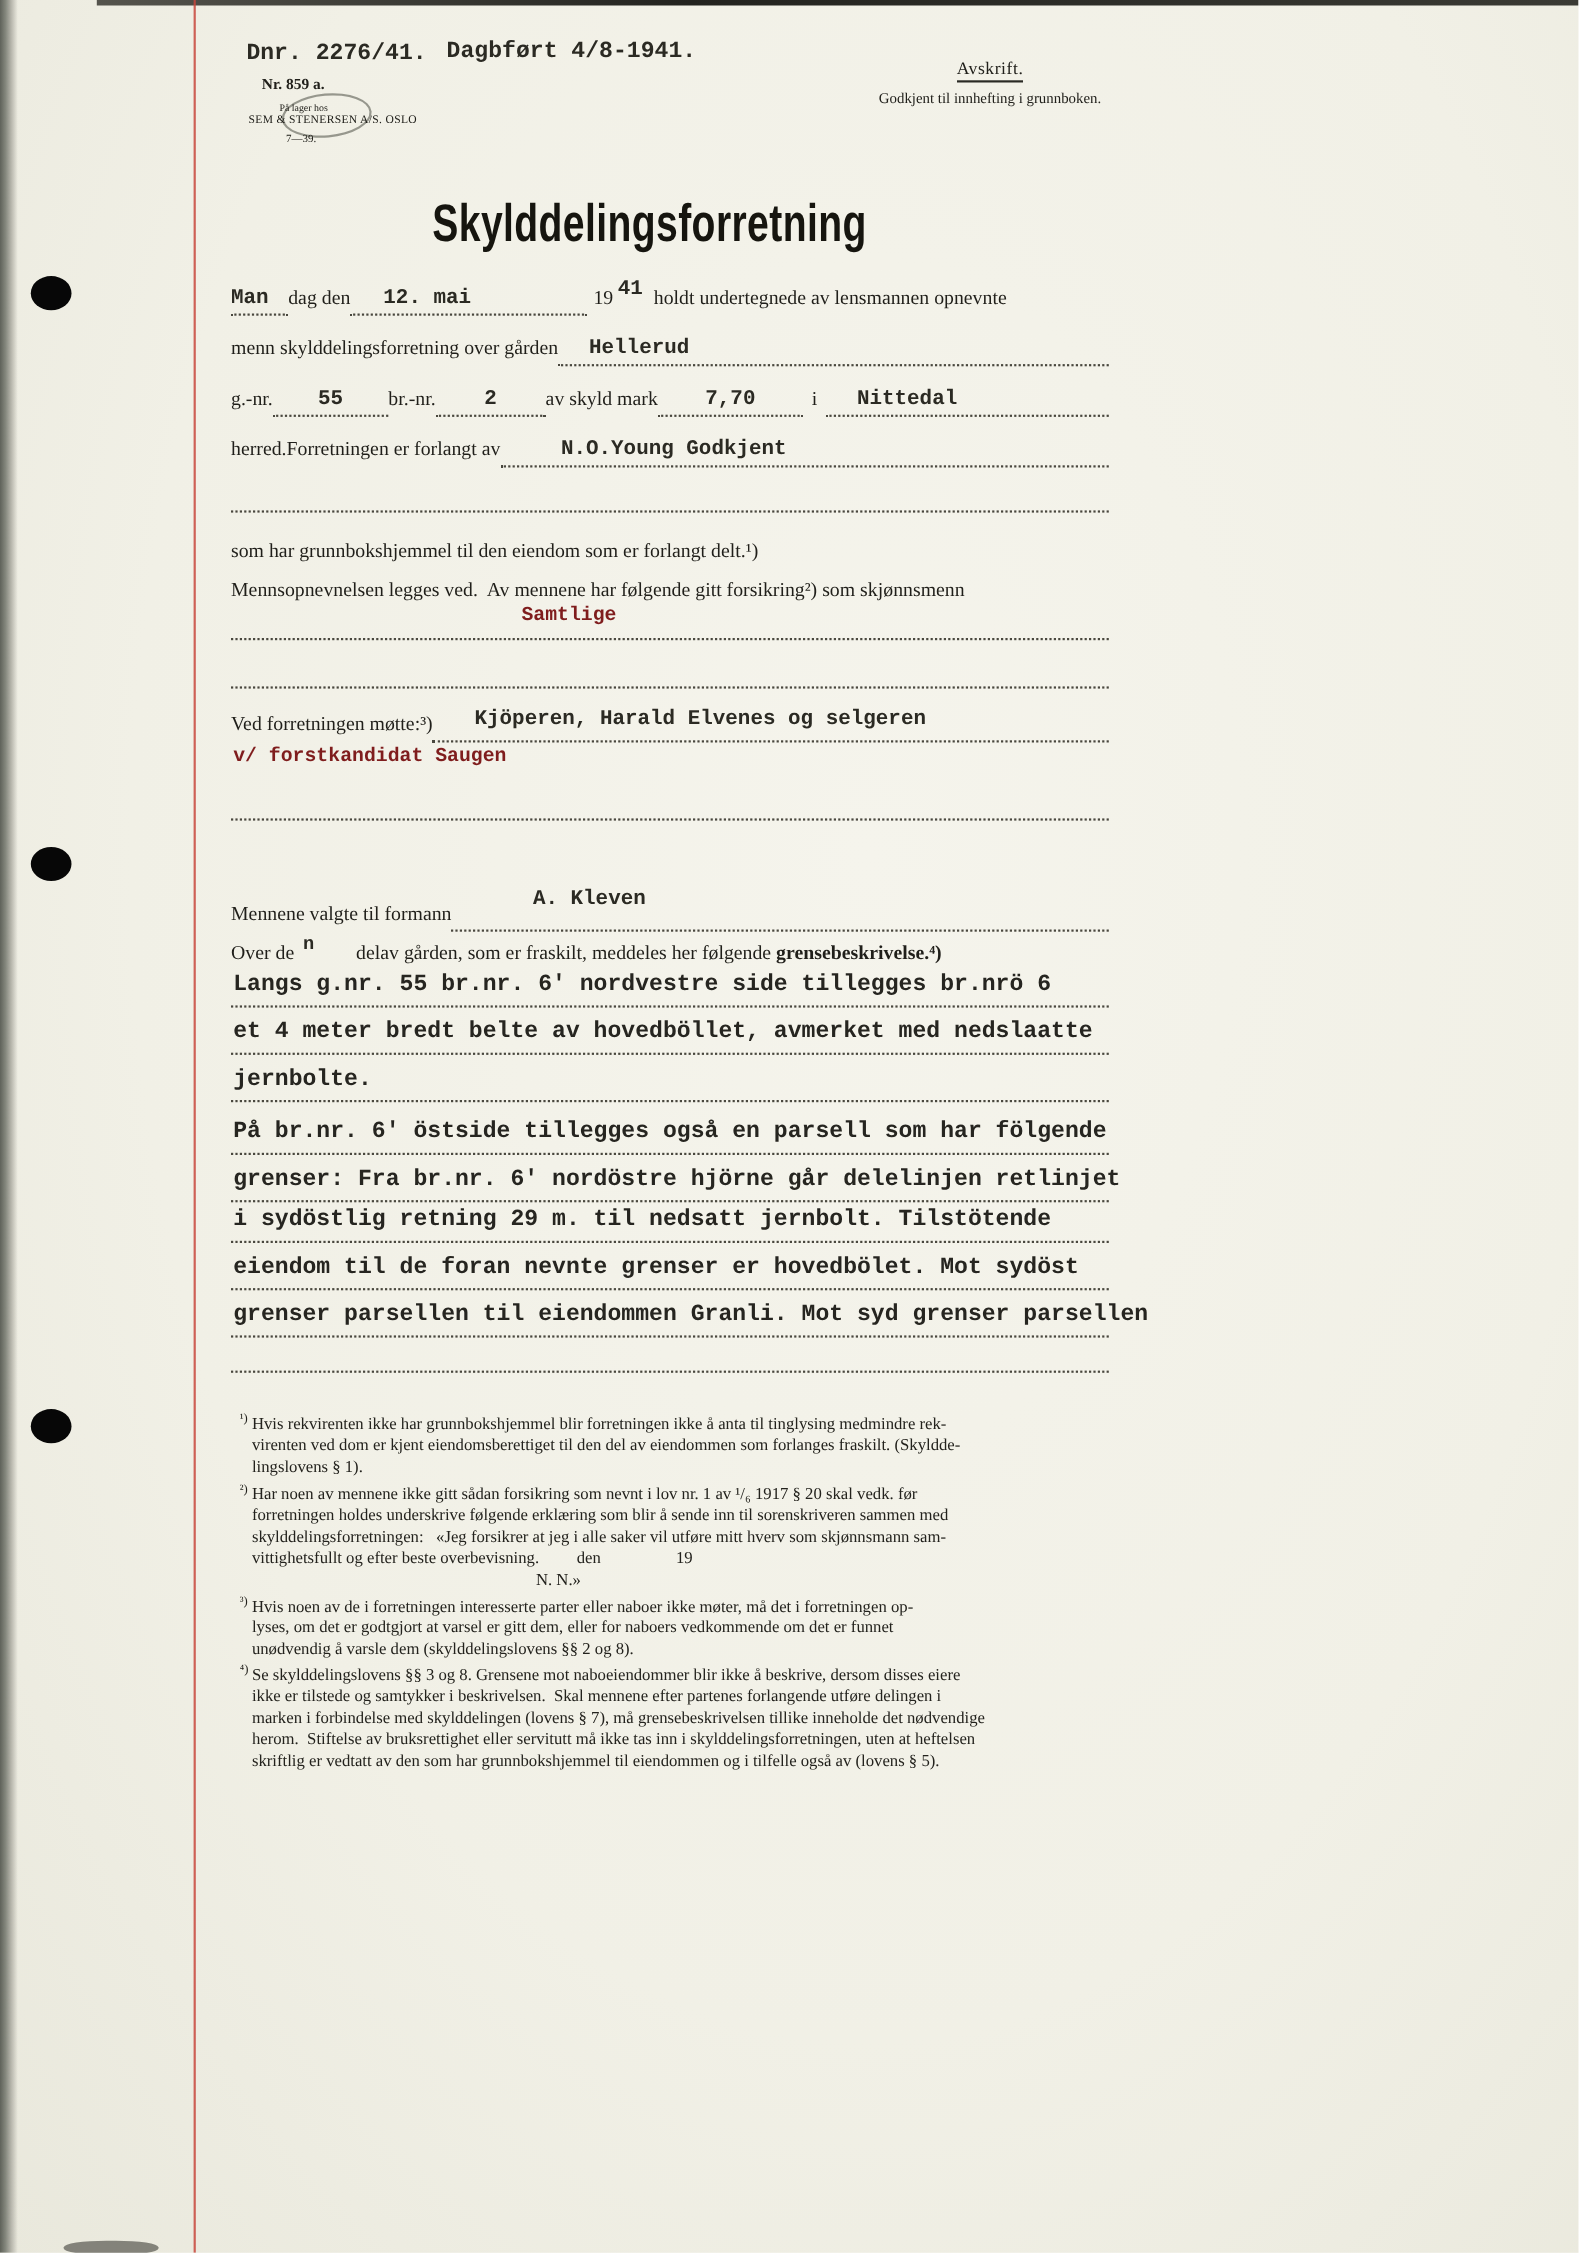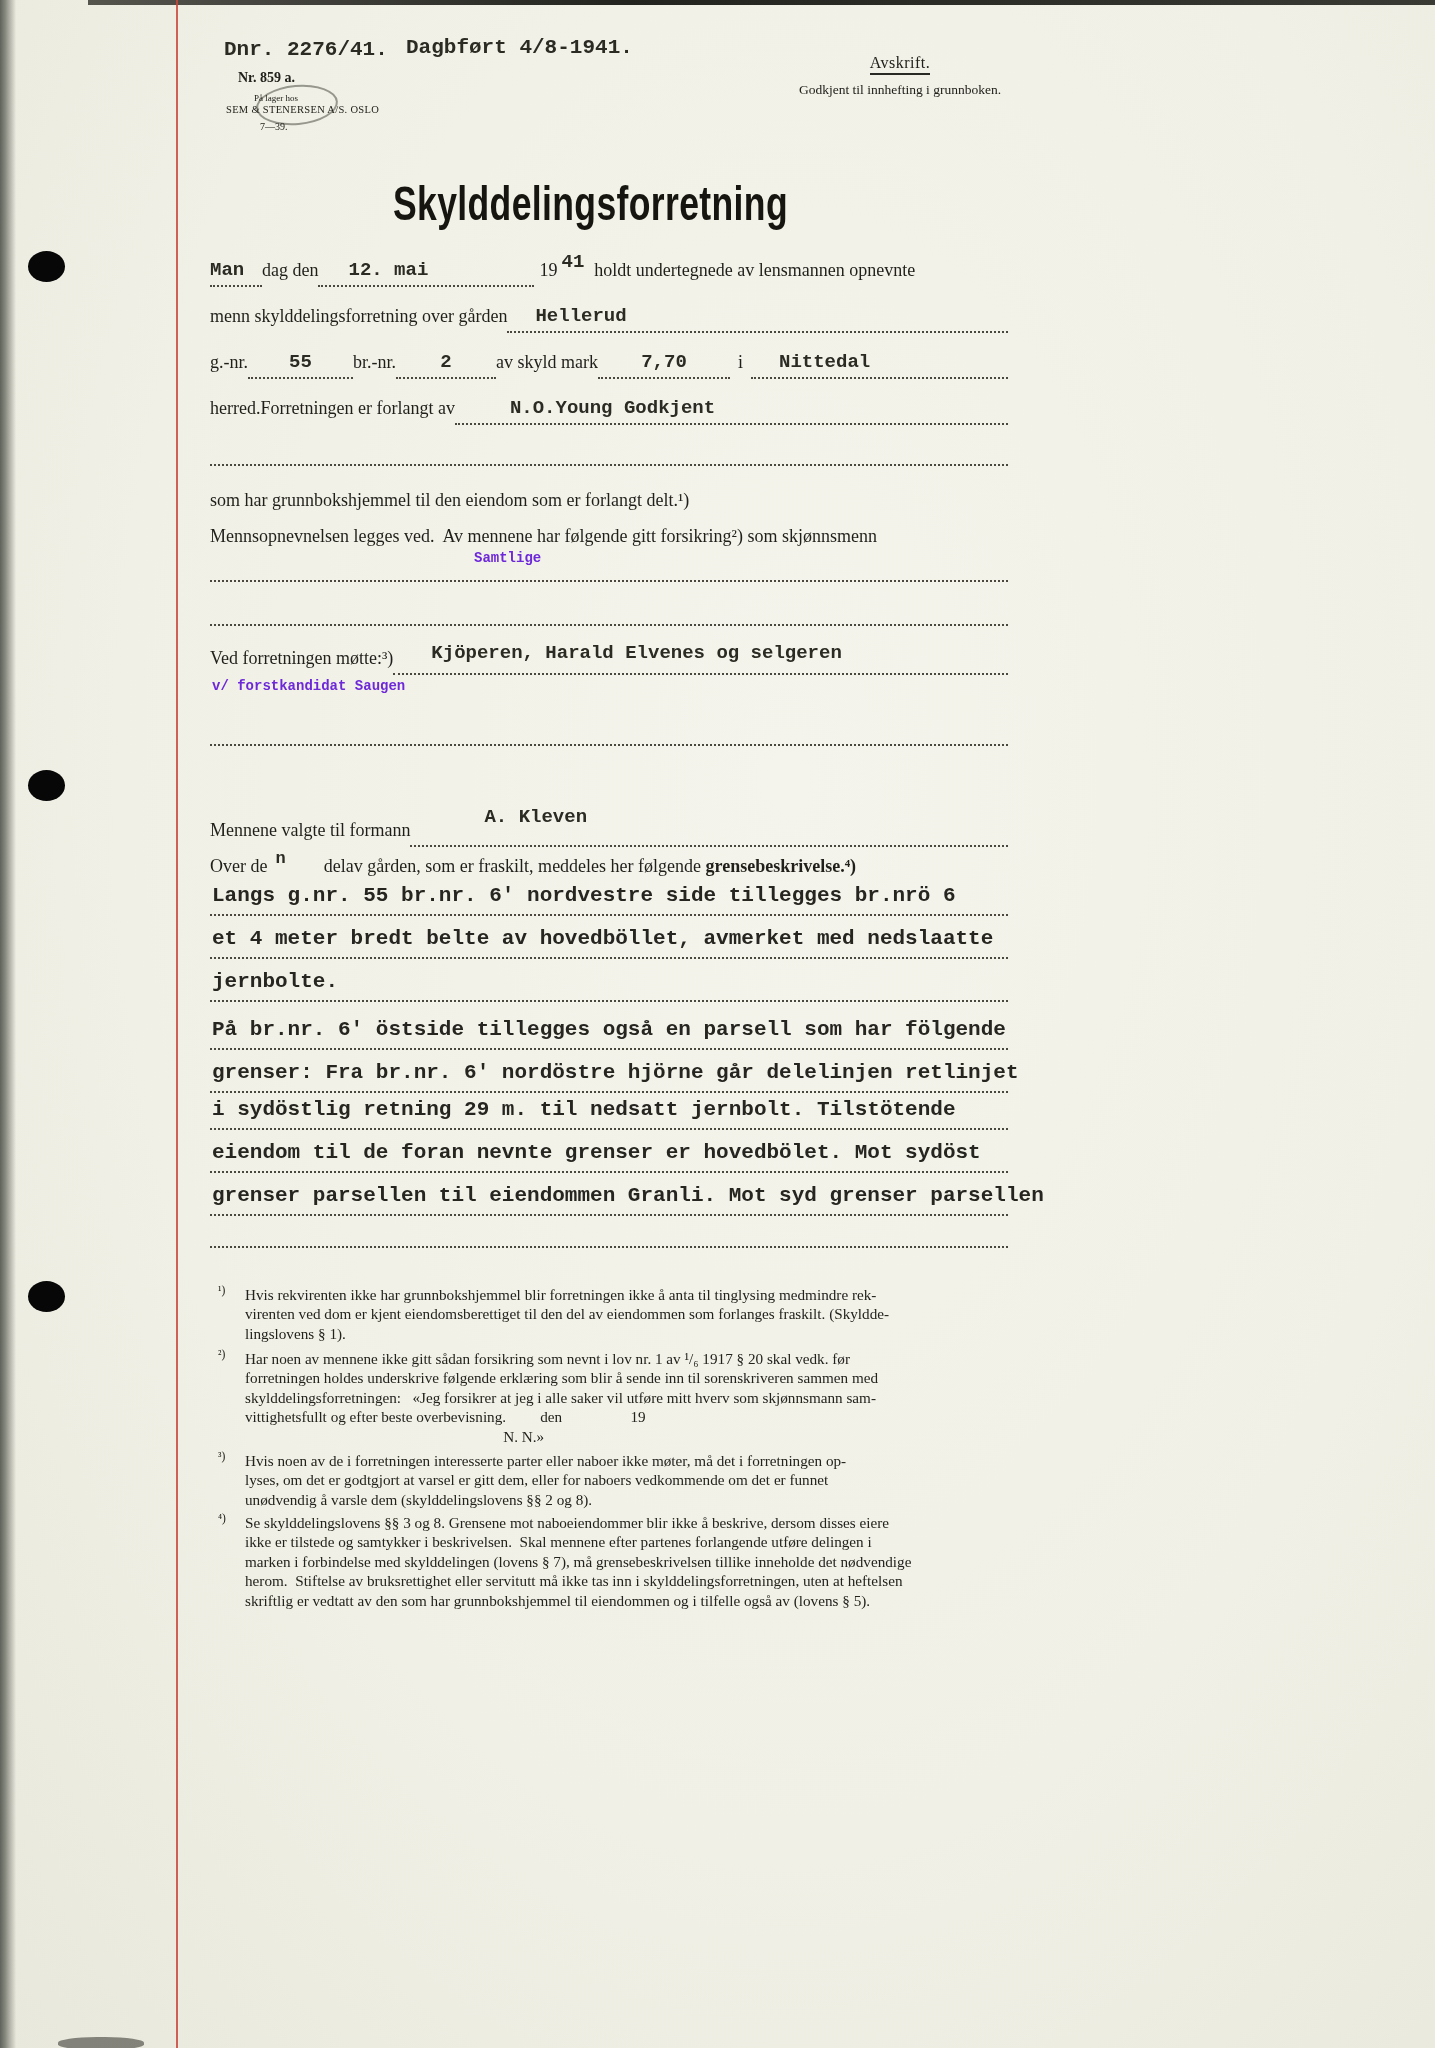--- a/index.html
+++ b/index.html
@@ -47,25 +47,25 @@
   .grow { flex:1 1 auto; }
   .fline .typed { font-size:19px; position:relative; top:-1px; }
   .raised { position:relative; top:-9px !important; }
   .raised2 { position:relative; top:-14px !important; }
   .bold { font-weight:700; }
 
   .rule { position:absolute; left:210px; width:798px; height:0; border-bottom:2px dotted #49473e; }
   .dline { position:absolute; left:212px; font-family:Liberation Mono, monospace;
     font-weight:700; font-size:21px; white-space:pre; color:#262520; }
   .tline { position:absolute; font-family:"Liberation Mono","DejaVu Sans Mono",monospace;
-    font-weight:700; font-size:14px; white-space:pre; color:#6d28d9; }
+    font-weight:700; font-size:18px; white-space:pre; color:#7f1d1d; }
 
   .footnote { position:absolute; left:212px; width:830px; }
   .fn-marker { position:absolute; left:6px; top:-1px; font-size:11.5px; }
-  .fn-text { margin-left:33px; font-size:15.2px; line-height:19.4px; white-space:pre; color:#23221d; }
+  .fn-text { margin-left:17px; font-size:15.2px; line-height:19.4px; white-space:pre; color:#23221d; }
 </style>
 </head>
 <body>
 
 <div>
 
   <div class="edge-left"></div>
   <div class="edge-top"></div>
   <div class="margin-line"></div>
   <div class="hole" style="top:251px"></div>

